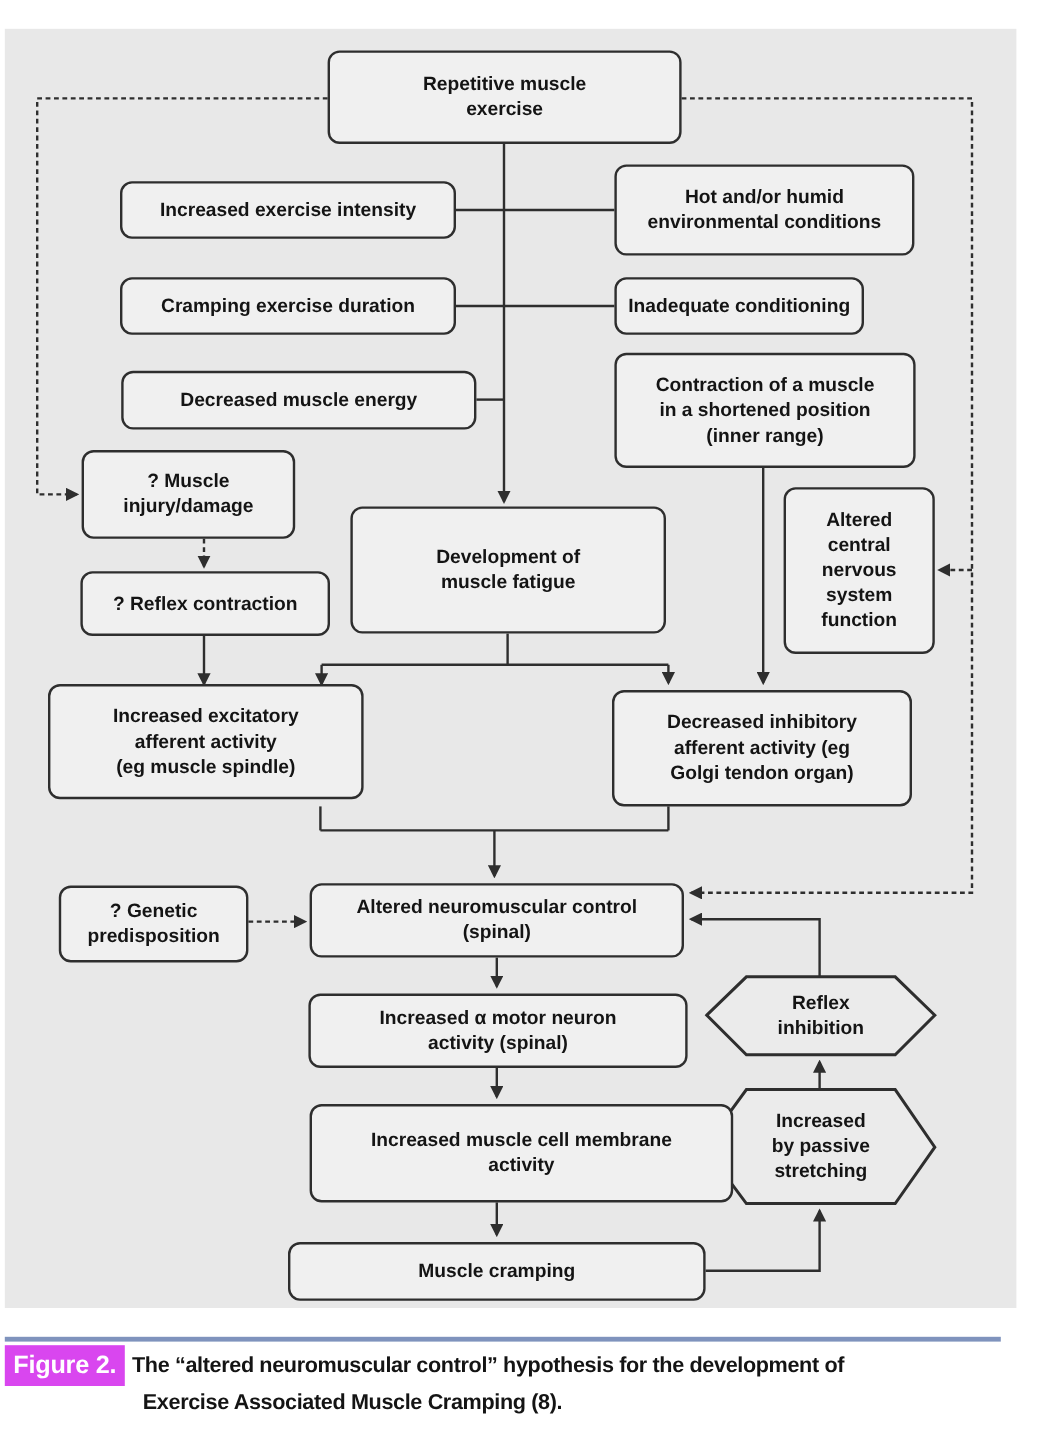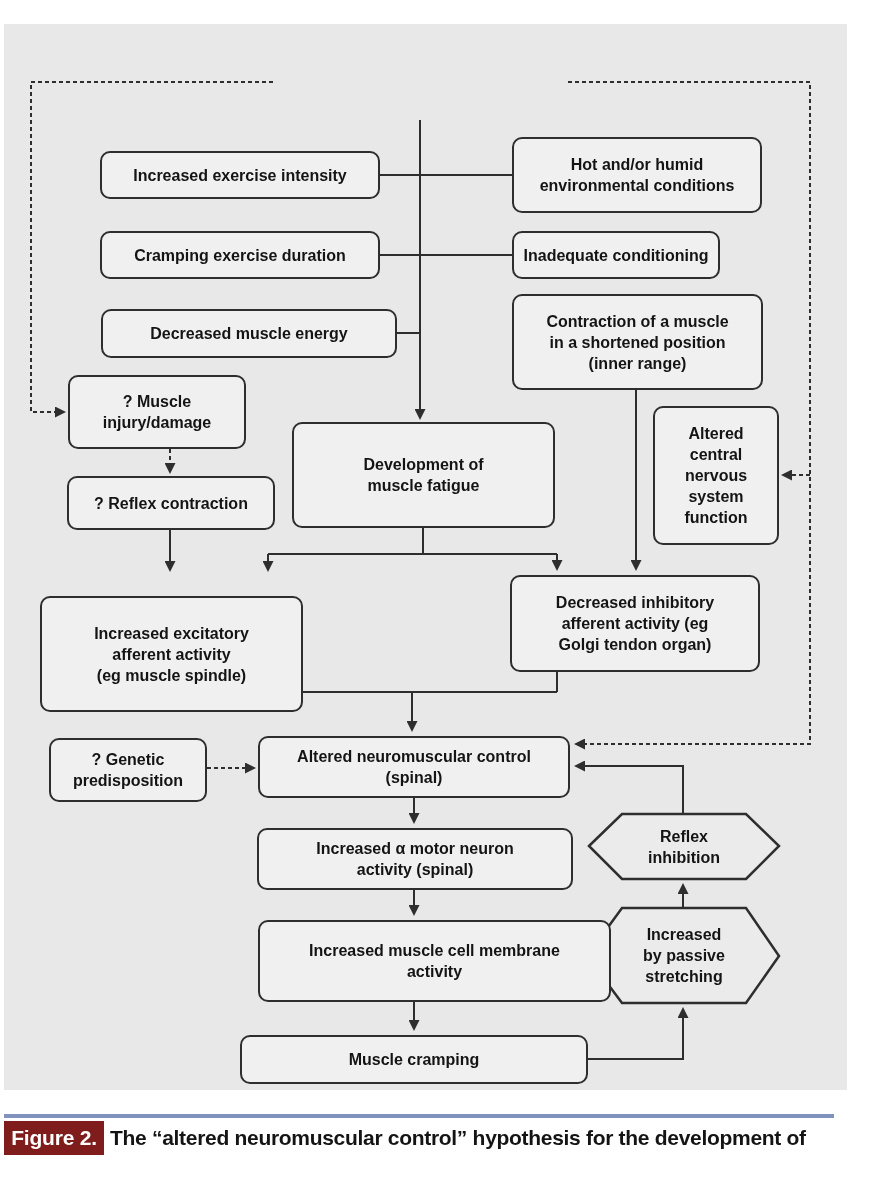--- a/index.html
+++ b/index.html
@@ -10,21 +10,21 @@
   .node{position:absolute;display:flex;align-items:center;justify-content:center;
         box-sizing:border-box;background:#f0f0f0;border:2px solid #2e2e2e;border-radius:10px;
         color:#141414;font-weight:bold;font-size:16px;line-height:21px;text-align:center;
         white-space:pre-line;}
   .hex-label{background:transparent;border:none;border-radius:0;}
   #figure-rule{position:absolute;left:4px;top:1114px;width:830px;height:4px;}
   #figure-badge{position:absolute;left:4px;top:1121px;width:100px;height:34px;
         display:flex;align-items:center;justify-content:center;color:#ffffff;
         font-size:21px;font-weight:bold;letter-spacing:-0.2px;}
   #figure-caption{position:absolute;left:110px;top:1122px;width:740px;color:#141414;
-        font-size:21px;font-weight:bold;line-height:31px;letter-spacing:-0.3px;}
+        font-size:18px;font-weight:bold;line-height:31px;letter-spacing:-0.3px;}
   #figure-caption .line2{padding-left:9px;}
 </style>
 </head>
 <body>
 
 <div id="page">
   <div id="panel" style="background: rgb(232, 232, 232);"></div>
 
   <svg id="wires" viewBox="0 0 870 1200" xmlns="http://www.w3.org/2000/svg">
     <defs>
@@ -61,20 +61,22 @@
       <path d="M568 82 H810 V744 H576" marker-end="url(#arr)"></path>
       <path d="M810 475 H783" marker-end="url(#arr)"></path>
       <path d="M170 449 V472" marker-end="url(#arr)"></path>
       <path d="M207 768 H254" marker-end="url(#arr)"></path>
     </g>
 
     <polygon points="589,846 622,814 746,814 779,846 746,879 622,879" fill="#ebebeb" stroke="#2e2e2e" stroke-width="2.5"></polygon>
     <polygon points="587,956 622,908 746,908 779,956 746,1003 622,1003" fill="#ebebeb" stroke="#2e2e2e" stroke-width="2.5"></polygon>
   </svg>
 
+  <div class="node" style="left:273px;top:42px;width:295px;height:78px">Repetitive muscle
+exercise</div>
 
   <div class="node" style="left:100px;top:151px;width:280px;height:48px">Increased exercise intensity</div>
 
   <div class="node" style="left:512px;top:137px;width:250px;height:76px">Hot and/or humid
 environmental conditions</div>
 
   <div class="node" style="left:100px;top:231px;width:280px;height:48px">Cramping exercise duration</div>
 
   <div class="node" style="left:512px;top:231px;width:208px;height:48px">Inadequate conditioning</div>
 
@@ -91,21 +93,21 @@
 muscle fatigue</div>
 
   <div class="node" style="left:653px;top:406px;width:126px;height:139px">Altered
 central
 nervous
 system
 function</div>
 
   <div class="node" style="left:67px;top:476px;width:208px;height:54px">? Reflex contraction</div>
 
-  <div class="node" style="left:40px;top:596px;width:263px;height:116px">Increased excitatory
+  <div class="node" style="left:40px;top:570px;width:263px;height:96px">Increased excitatory
 afferent activity
 (eg muscle spindle)</div>
 
   <div class="node" style="left:510px;top:575px;width:250px;height:97px">Decreased inhibitory
 afferent activity (eg
 Golgi tendon organ)</div>
 
   <div class="node" style="left:49px;top:738px;width:158px;height:64px">? Genetic
 predisposition</div>
 
@@ -121,17 +123,18 @@
   <div class="node" style="left:240px;top:1035px;width:348px;height:49px">Muscle cramping</div>
 
   <div class="node hex-label" style="left:600px;top:814px;width:168px;height:65px">Reflex
 inhibition</div>
 
   <div class="node hex-label" style="left:600px;top:908px;width:168px;height:95px">Increased
 by passive
 stretching</div>
 
   <div id="figure-rule" style="background: rgb(127, 147, 189);"></div>
-  <div id="figure-badge" style="background: #7f1d1d;">Figure 2.</div>
+  <div id="figure-badge" style="background: #d946ef;">Figure 2.</div>
   <div id="figure-caption">
     <div class="line1">The “altered neuromuscular control” hypothesis for the development of</div>
+    <div class="line2">Exercise Associated Muscle Cramping (8).</div>
   </div>
 </div>
 
 </body></html>

